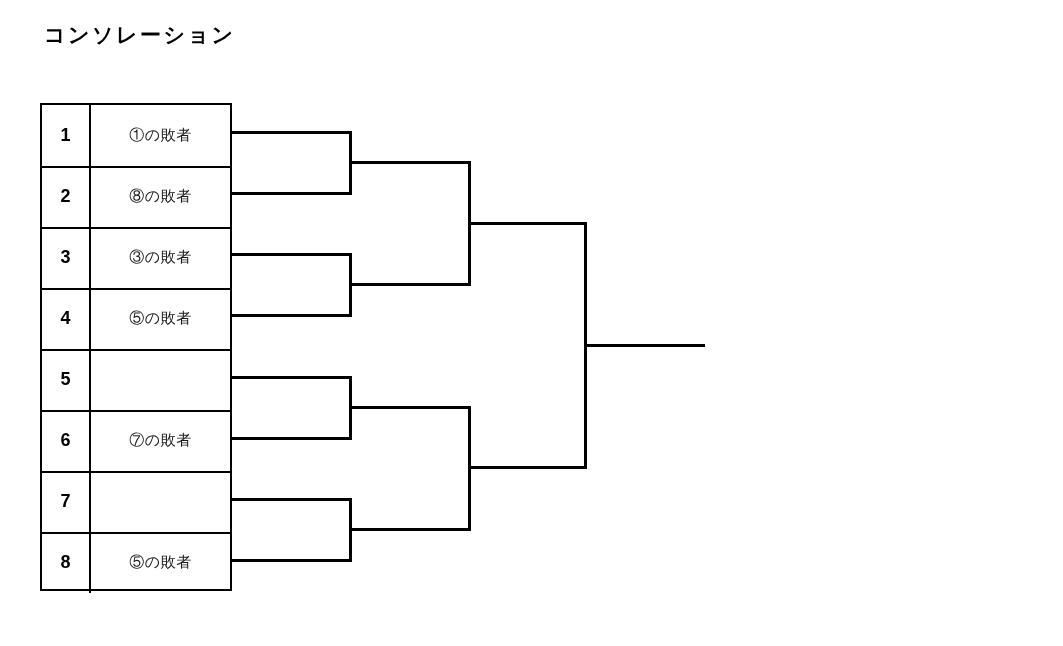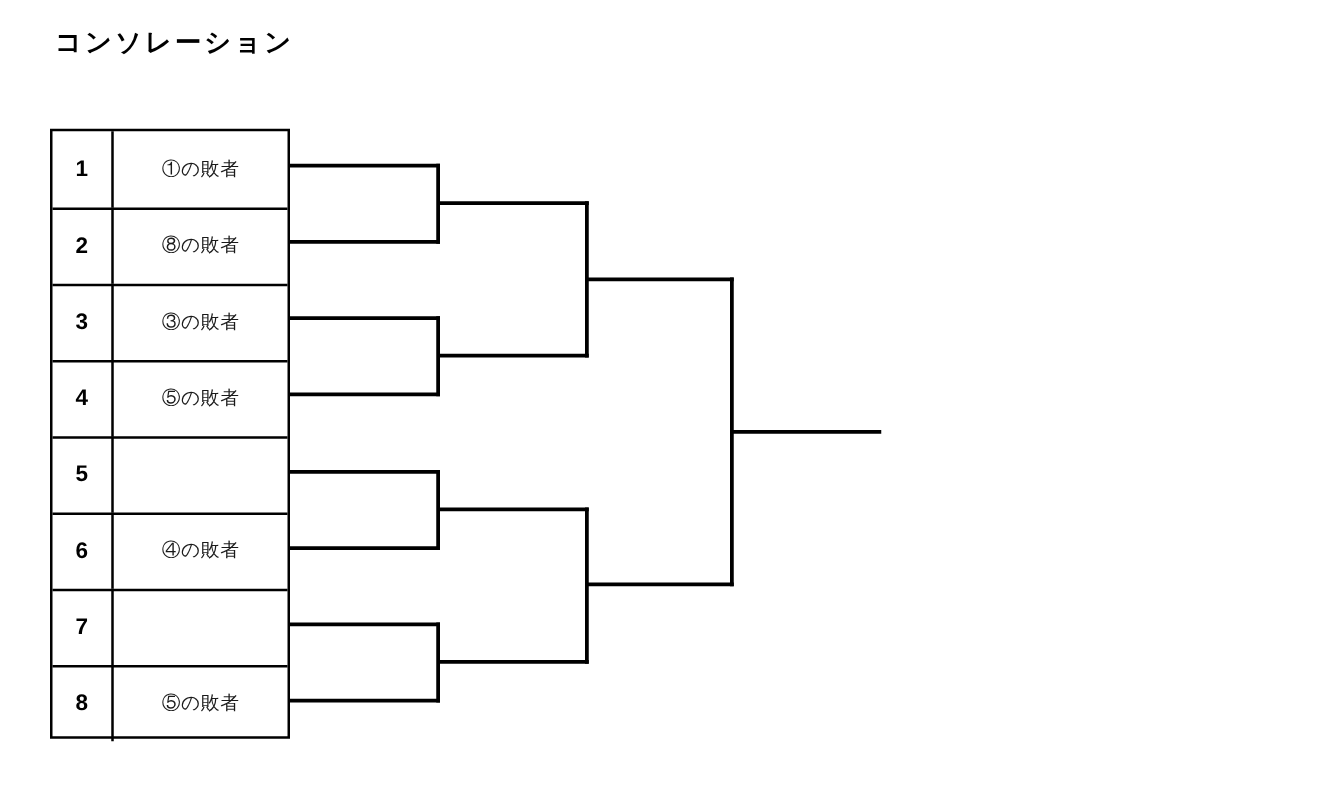--- a/index.html
+++ b/index.html
@@ -140,21 +140,21 @@
     </div>
 
     <div class="seed-row" style="top:244px;">
       <div class="rule-top"></div>
       <div class="seed-num">5</div>
     </div>
 
     <div class="seed-row" style="top:305px;">
       <div class="rule-top"></div>
       <div class="seed-num">6</div>
-      <div class="seed-label">④の敗者</div>
+      <div class="seed-label">⑦の敗者</div>
     </div>
 
     <div class="seed-row" style="top:366px;">
       <div class="rule-top"></div>
       <div class="seed-num">7</div>
     </div>
 
     <div class="seed-row" style="top:427px;">
       <div class="rule-top"></div>
       <div class="seed-num">8</div>

